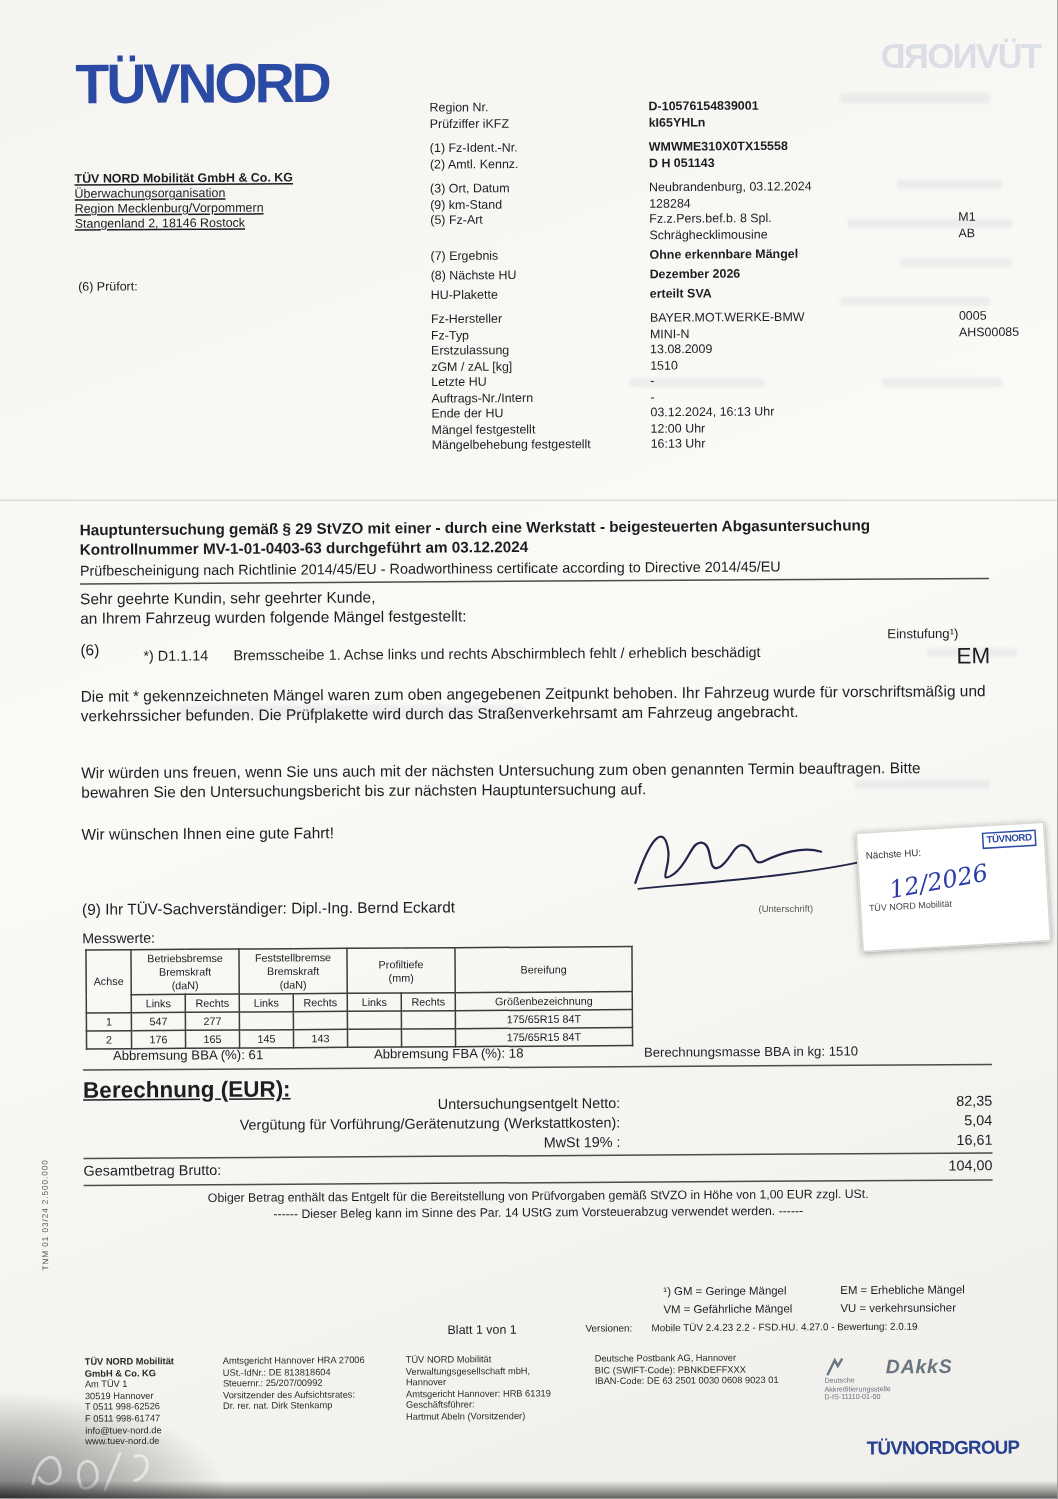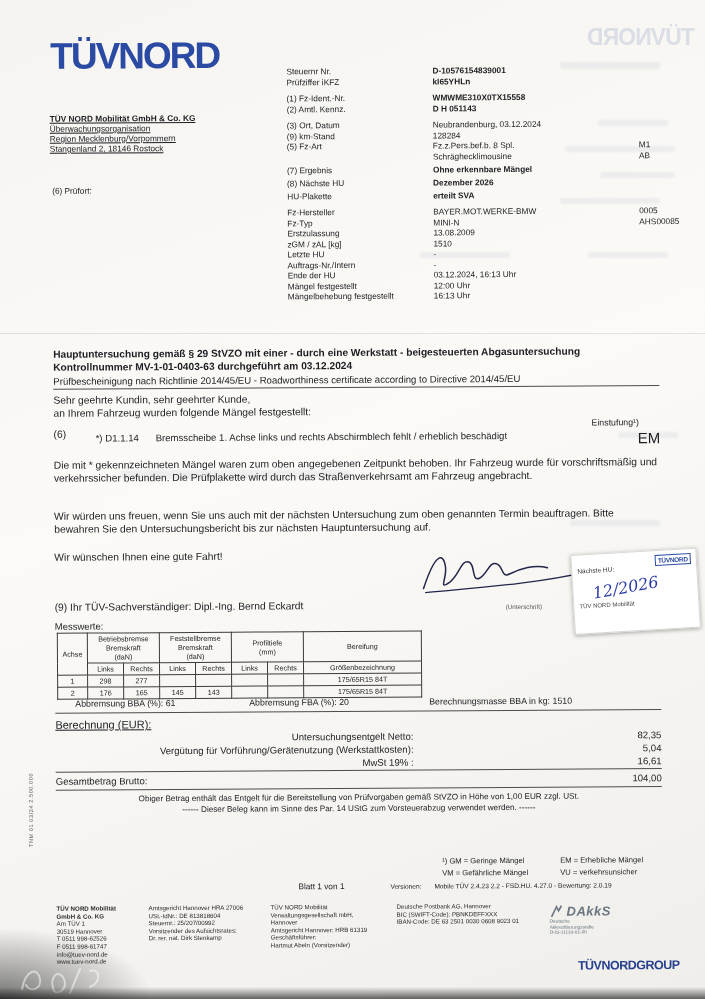--- a/index.html
+++ b/index.html
@@ -69,21 +69,21 @@
 
   
   .legend-item{position:absolute;font-size:7.6px;}
   .blatt{left:296px;top:881px;font-size:8.3px;}
   .vers{position:absolute;top:883px;font-size:6.6px;color:#222;}
 
   
   .fcol{position:absolute;top:903px;font-size:6.2px;line-height:7.6px;color:#2a2a2a;}
   .fcol .fb{font-weight:bold;}
   .dakks{left:547px;top:905px;width:130px;}
-  .dakks-name{font-size:13px;font-weight:bold;font-style:italic;color:#6a7580;letter-spacing:.5px;}
+  .dakks-name{font-size:13px;font-weight:bold;font-style:italic;color:#6a7580;letter-spacing:.5px;margin-left:24px;}
   .dakks-small{font-size:4.8px;color:#6a7580;line-height:5.6px;}
   .grouplogo{left:575px;top:960px;font-size:12.5px;font-weight:bold;letter-spacing:-.5px;color:#27408f;}
 
   .formcode{left:26px;top:845px;transform:rotate(-90deg);transform-origin:0 0;
     font-size:5.5px;color:#555;letter-spacing:.6px;white-space:nowrap;}
 
   
   .edge-bottom{position:absolute;left:0;right:0;bottom:0;height:12px;
     background:linear-gradient(180deg,rgba(0,0,0,0),rgba(0,0,0,.6));}
   .corner-dark{position:absolute;left:0;bottom:0;width:150px;height:70px;
@@ -118,21 +118,21 @@
       <div>Region Mecklenburg/Vorpommern</div>
       <div>Stangenland 2, 18146 Rostock</div>
     </div>
 
     <div class="abs pruefort">
       <span>(6) Prüfort:</span>
     </div>
 
     <div class="abs rfields">
       <div class="frow b">
-          <span class="fl">Steuernr Nr.</span>
+          <span class="fl">Region Nr.</span>
           <span class="fv">D-10576154839001</span>
         </div>
       <div class="frow b">
           <span class="fl">Prüfziffer iKFZ</span>
           <span class="fv">kI65YHLn</span>
         </div>
       <div class="frow b g">
           <span class="fl">(1) Fz-Ident.-Nr.</span>
           <span class="fv">WMWME310X0TX15558</span>
         </div>
@@ -271,21 +271,21 @@
         <th class="c-sm">Links</th>
         <th class="c-sm">Rechts</th>
         <th class="c-sm">Links</th>
         <th class="c-sm">Rechts</th>
         <th class="c-sm">Links</th>
         <th class="c-sm">Rechts</th>
         <th>Größenbezeichnung</th>
       </tr>
       <tr>
         <td>1</td>
-        <td>298</td>
+        <td>547</td>
         <td>277</td>
         <td></td>
         <td></td>
         <td></td>
         <td></td>
         <td>175/65R15 84T</td>
       </tr>
       <tr>
         <td>2</td>
         <td>176</td>
@@ -293,26 +293,26 @@
         <td>145</td>
         <td>143</td>
         <td></td>
         <td></td>
         <td>175/65R15 84T</td>
       </tr>
     </tbody>
       </table>
 
     <div class="abbr-item" style="left:74px;top:697px;"><span>Abbremsung BBA (%):</span> <span>61</span></div>
-    <div class="abbr-item" style="left:248px;top:697px;"><span>Abbremsung FBA (%):</span> <span>20</span></div>
+    <div class="abbr-item" style="left:248px;top:697px;"><span>Abbremsung FBA (%):</span> <span>18</span></div>
     <div class="abbr-item" style="left:428px;top:697px;"><span>Berechnungsmasse BBA in kg:</span> <span>1510</span></div>
 
     <div class="abs rule" style="left:54px;top:711px;width:606px;"></div>
 
-    <div class="abs" style="left:54px;top:717px;font-size:11px;text-decoration:underline;">Berechnung (EUR):</div>
+    <div class="abs" style="left:54px;top:717px;font-size:15px;text-decoration:underline;font-weight:bold;">Berechnung (EUR):</div>
     <div class="calcrow" style="top:731px;"><span class="cl">Untersuchungsentgelt Netto:</span><span class="cv">82,35</span></div>
     <div class="calcrow" style="top:744px;"><span class="cl">Vergütung für Vorführung/Gerätenutzung (Werkstattkosten):</span><span class="cv">5,04</span></div>
     <div class="calcrow" style="top:757px;"><span class="cl">MwSt 19% :</span><span class="cv">16,61</span></div>
     <div class="abs rule" style="left:54px;top:770px;width:606px;"></div>
     <div class="calcrow" style="top:774px;"><span>Gesamtbetrag Brutto:</span><span class="cv">104,00</span></div>
     <div class="abs rule" style="left:54px;top:788px;width:606px;"></div>
     <div class="note" style="top:793px;">Obiger Betrag enthält das Entgelt für die Bereitstellung von Prüfvorgaben gemäß StVZO in Höhe von 1,00 EUR zzgl. USt.</div>
     <div class="note" style="top:804px;">------ Dieser Beleg kann im Sinne des Par. 14 UStG zum Vorsteuerabzug verwendet werden. ------</div>
 
     <div class="abs formcode">TNM 01   03/24   2.500.000</div>

